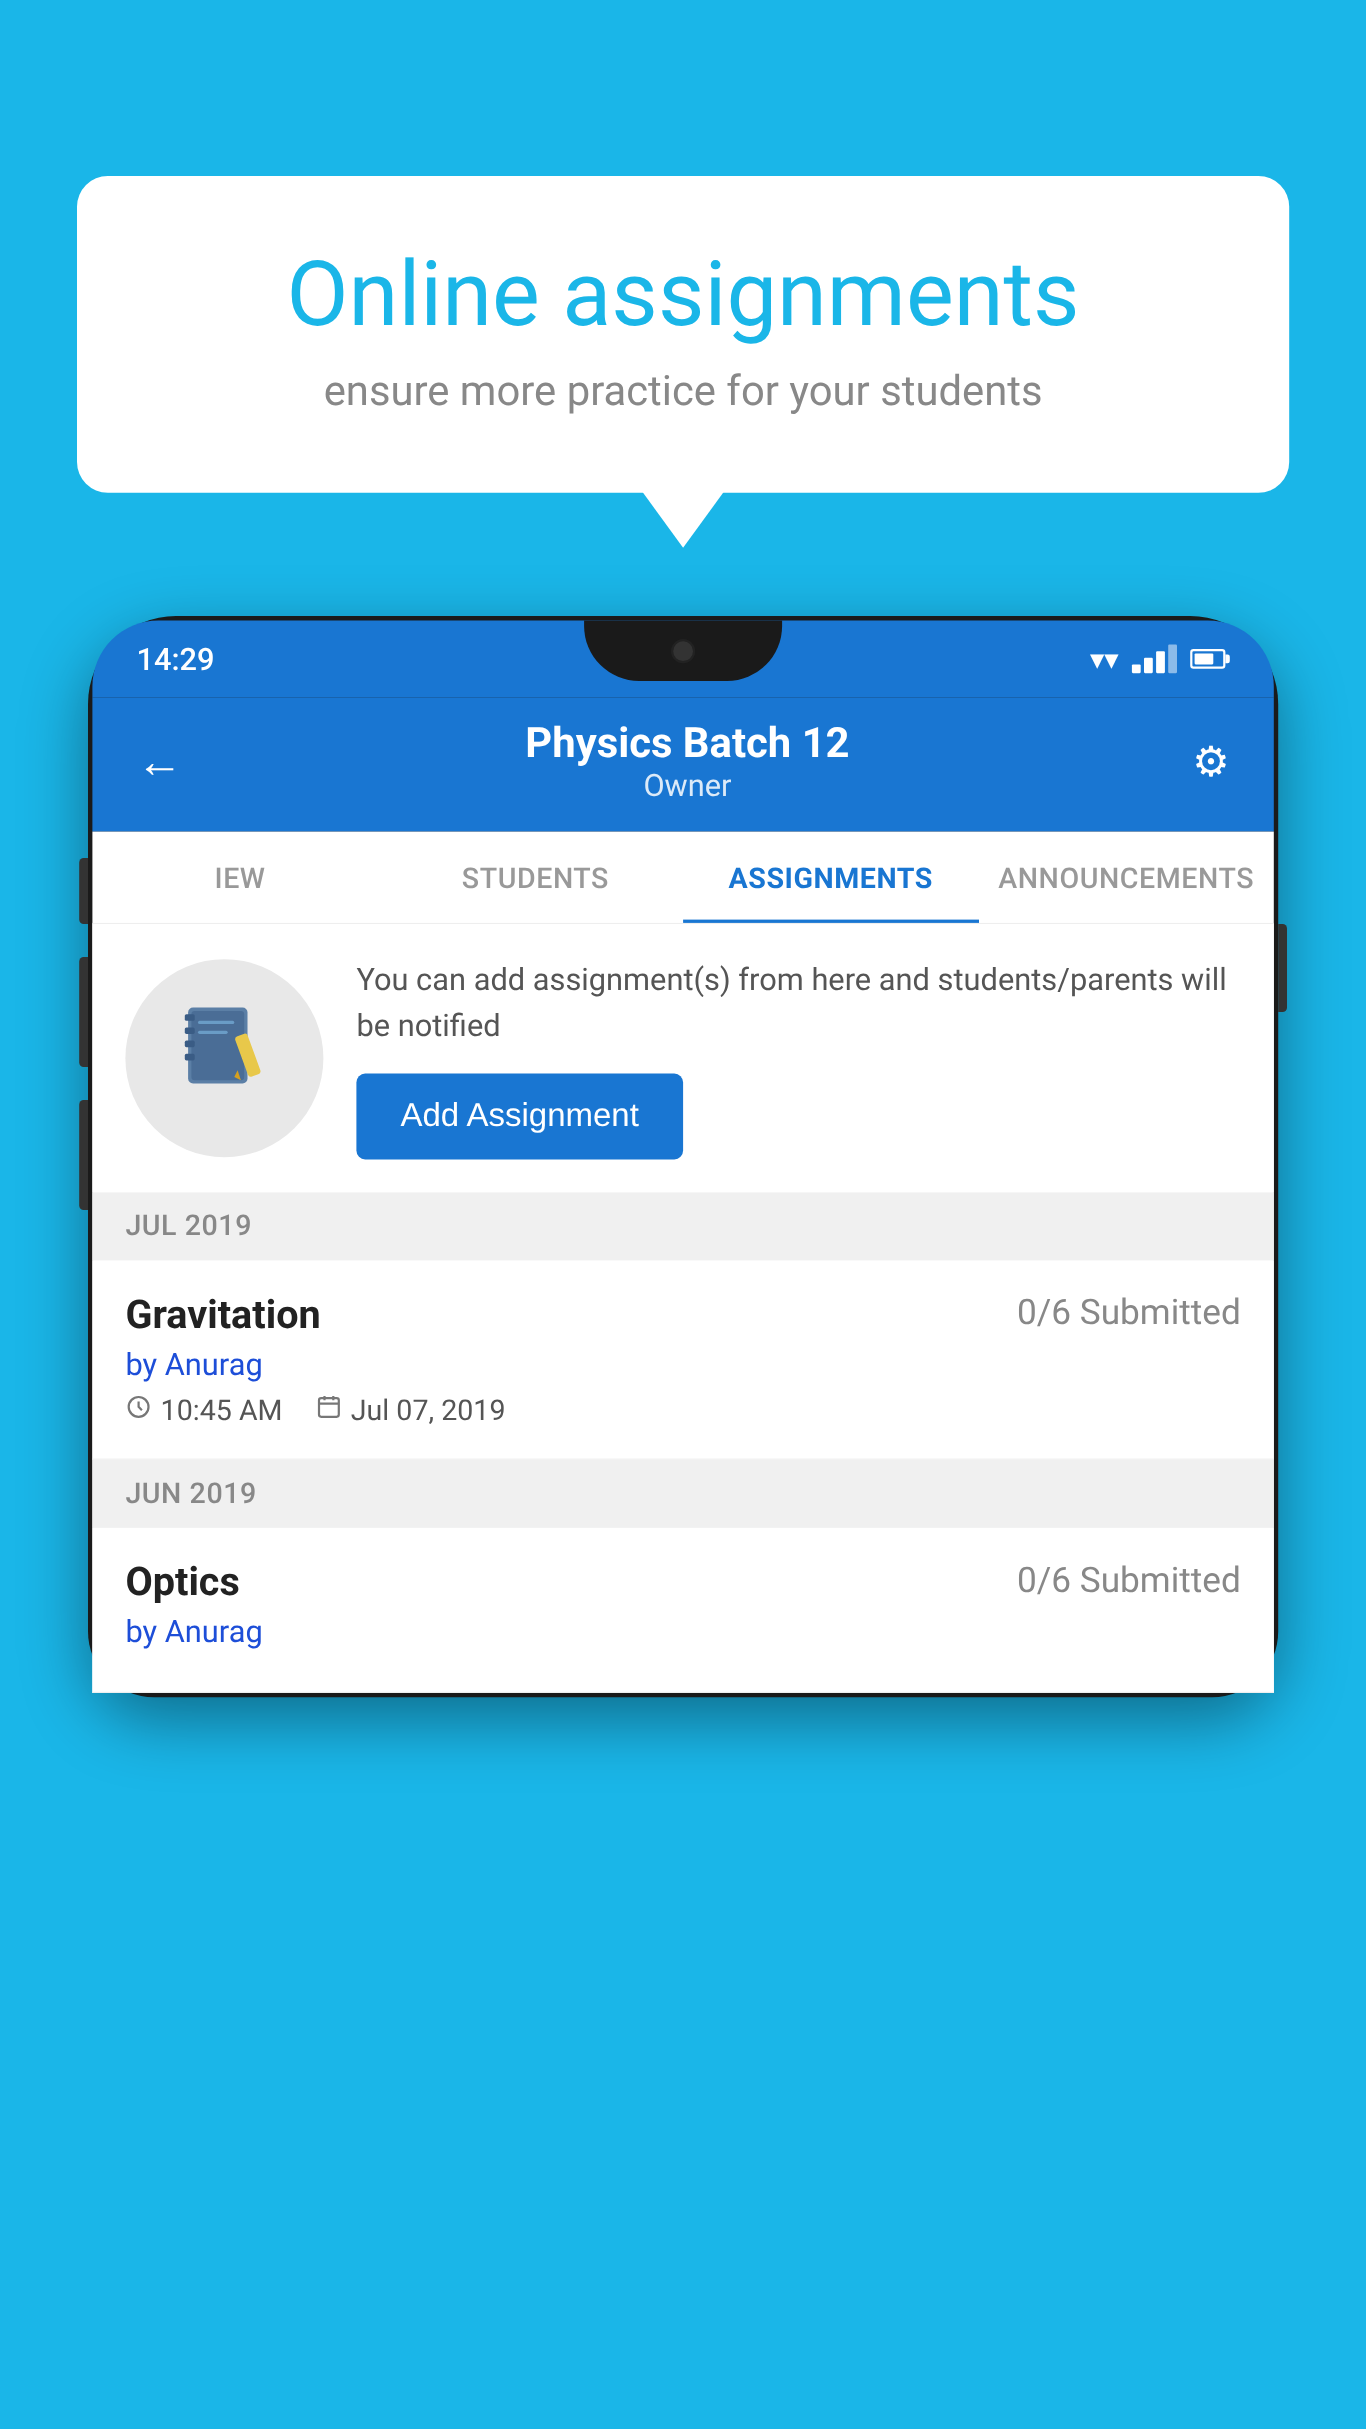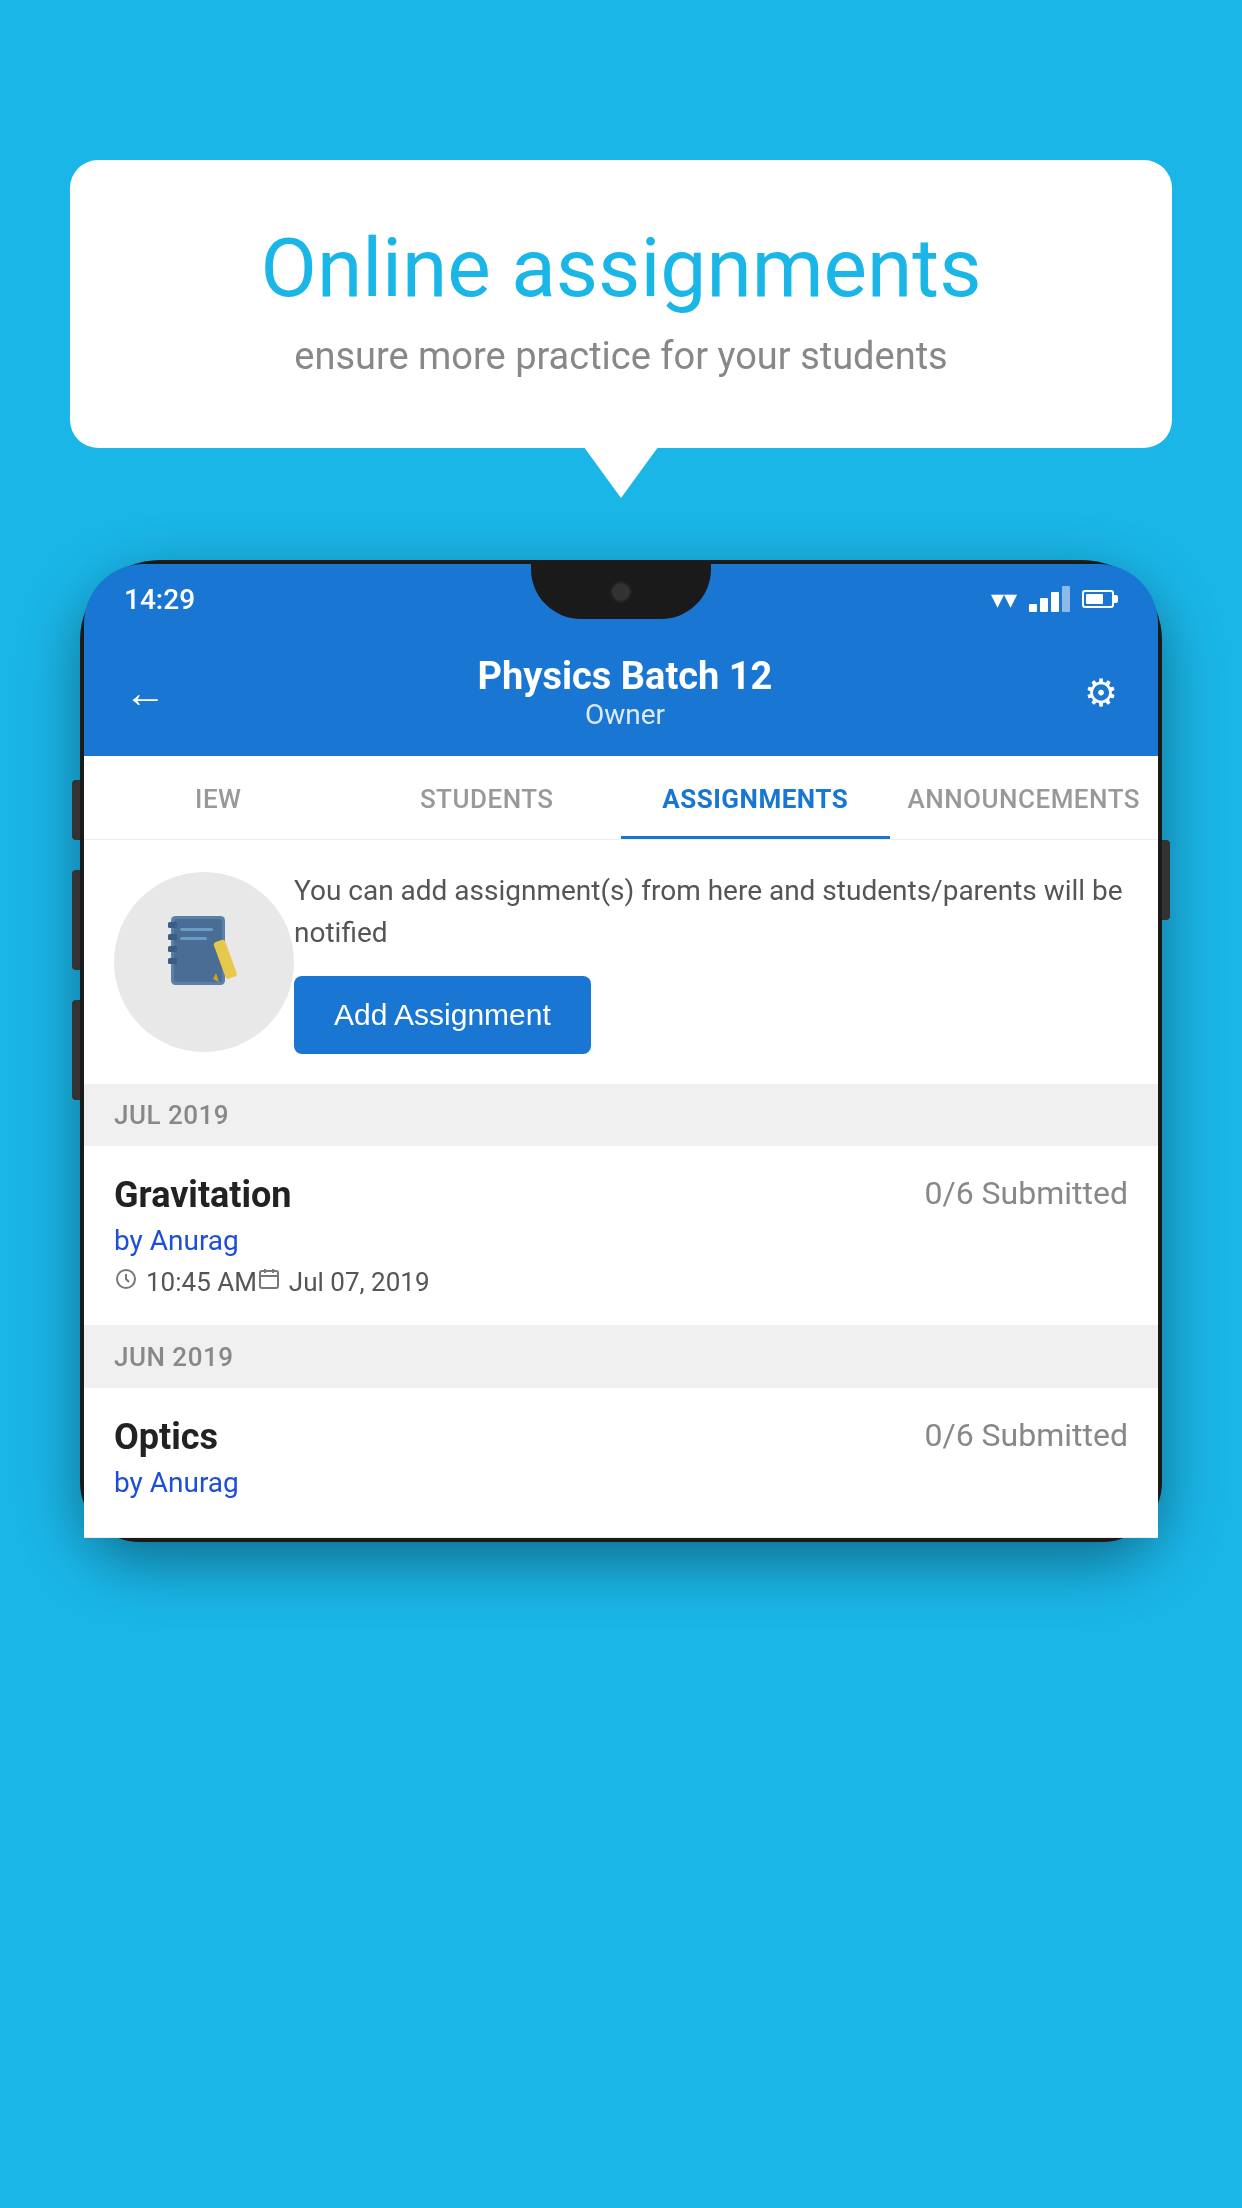--- a/index.html
+++ b/index.html
@@ -209,20 +209,21 @@
     .search-placeholder {
       color: #aaa;
       font-size: 32px;
     }
 
     
     .promo-section {
       display: flex;
       align-items: center;
       padding: 30px 30px;
+      gap: 30px;
       background: white;
     }
 
     .promo-icon-circle {
       width: 180px;
       height: 180px;
       background: #e8e8e8;
       border-radius: 50%;
       display: flex;
       align-items: center;
@@ -295,20 +296,21 @@
     }
 
     .assignment-author {
       font-size: 28px;
       color: #1d4ed8;
       margin-bottom: 10px;
     }
 
     .assignment-meta {
       display: flex;
+      gap: 30px;
       align-items: center;
     }
 
     .meta-item {
       display: flex;
       align-items: center;
       gap: 8px;
       font-size: 26px;
       color: #555;
     }

